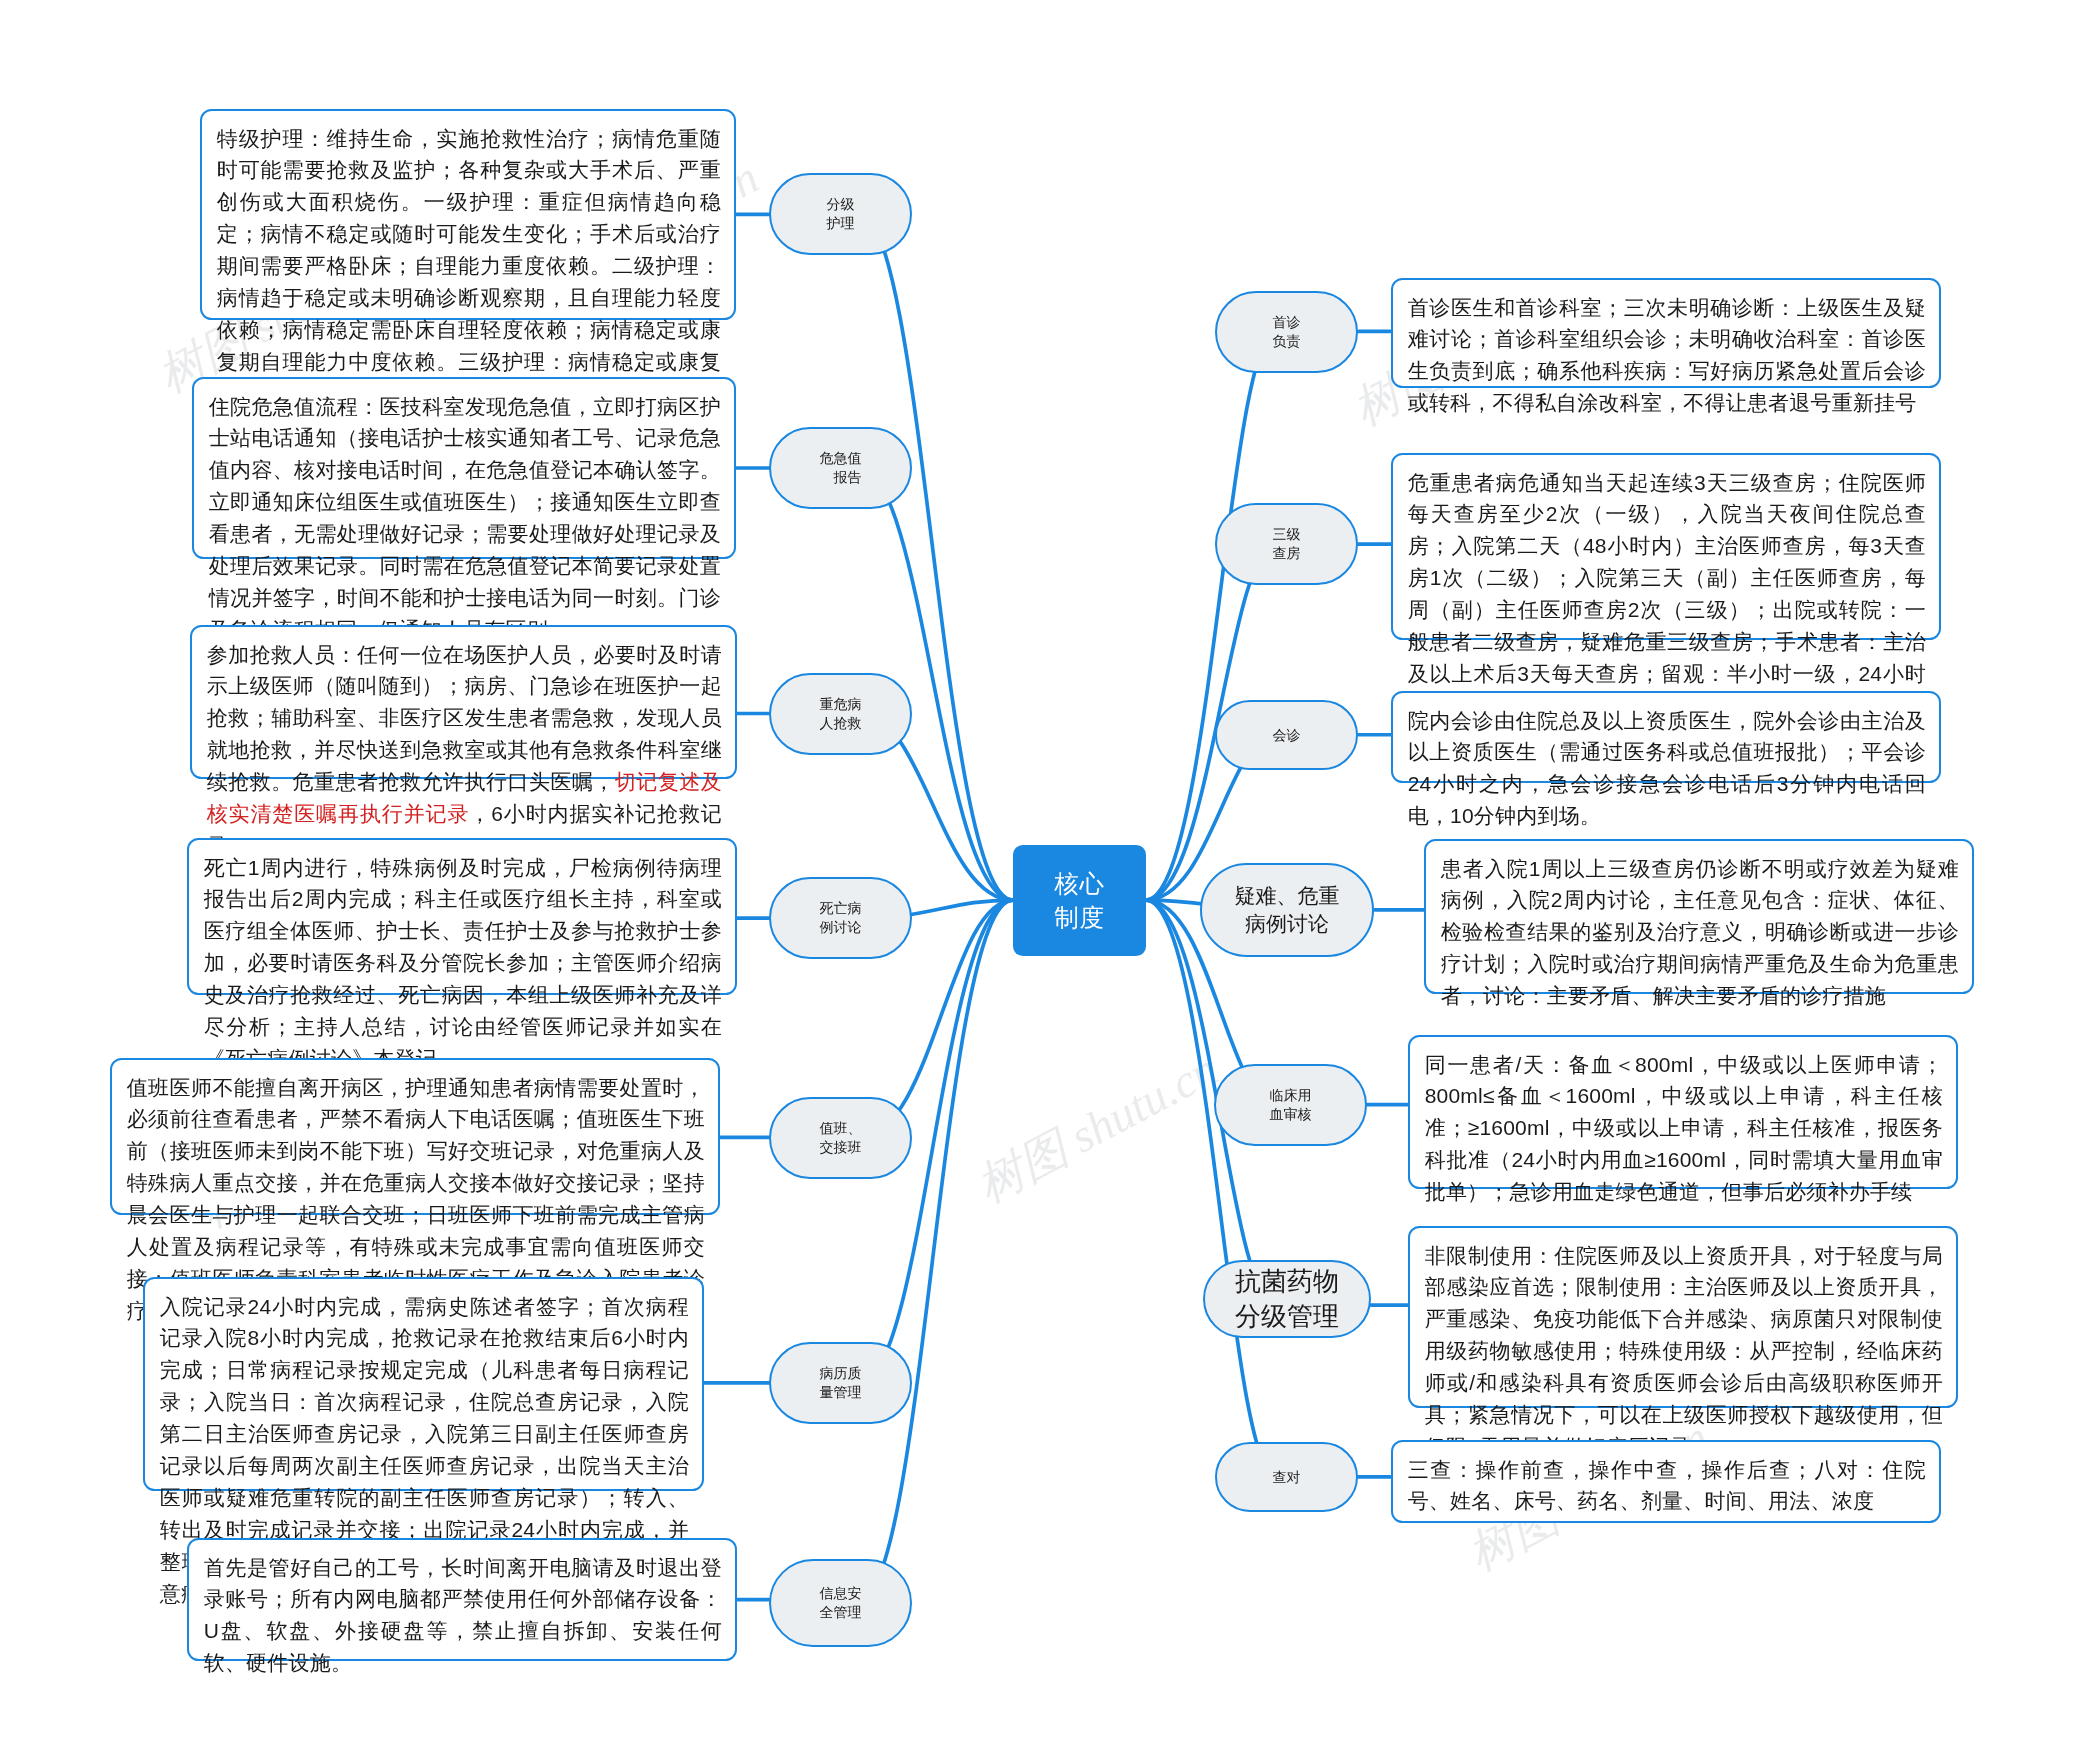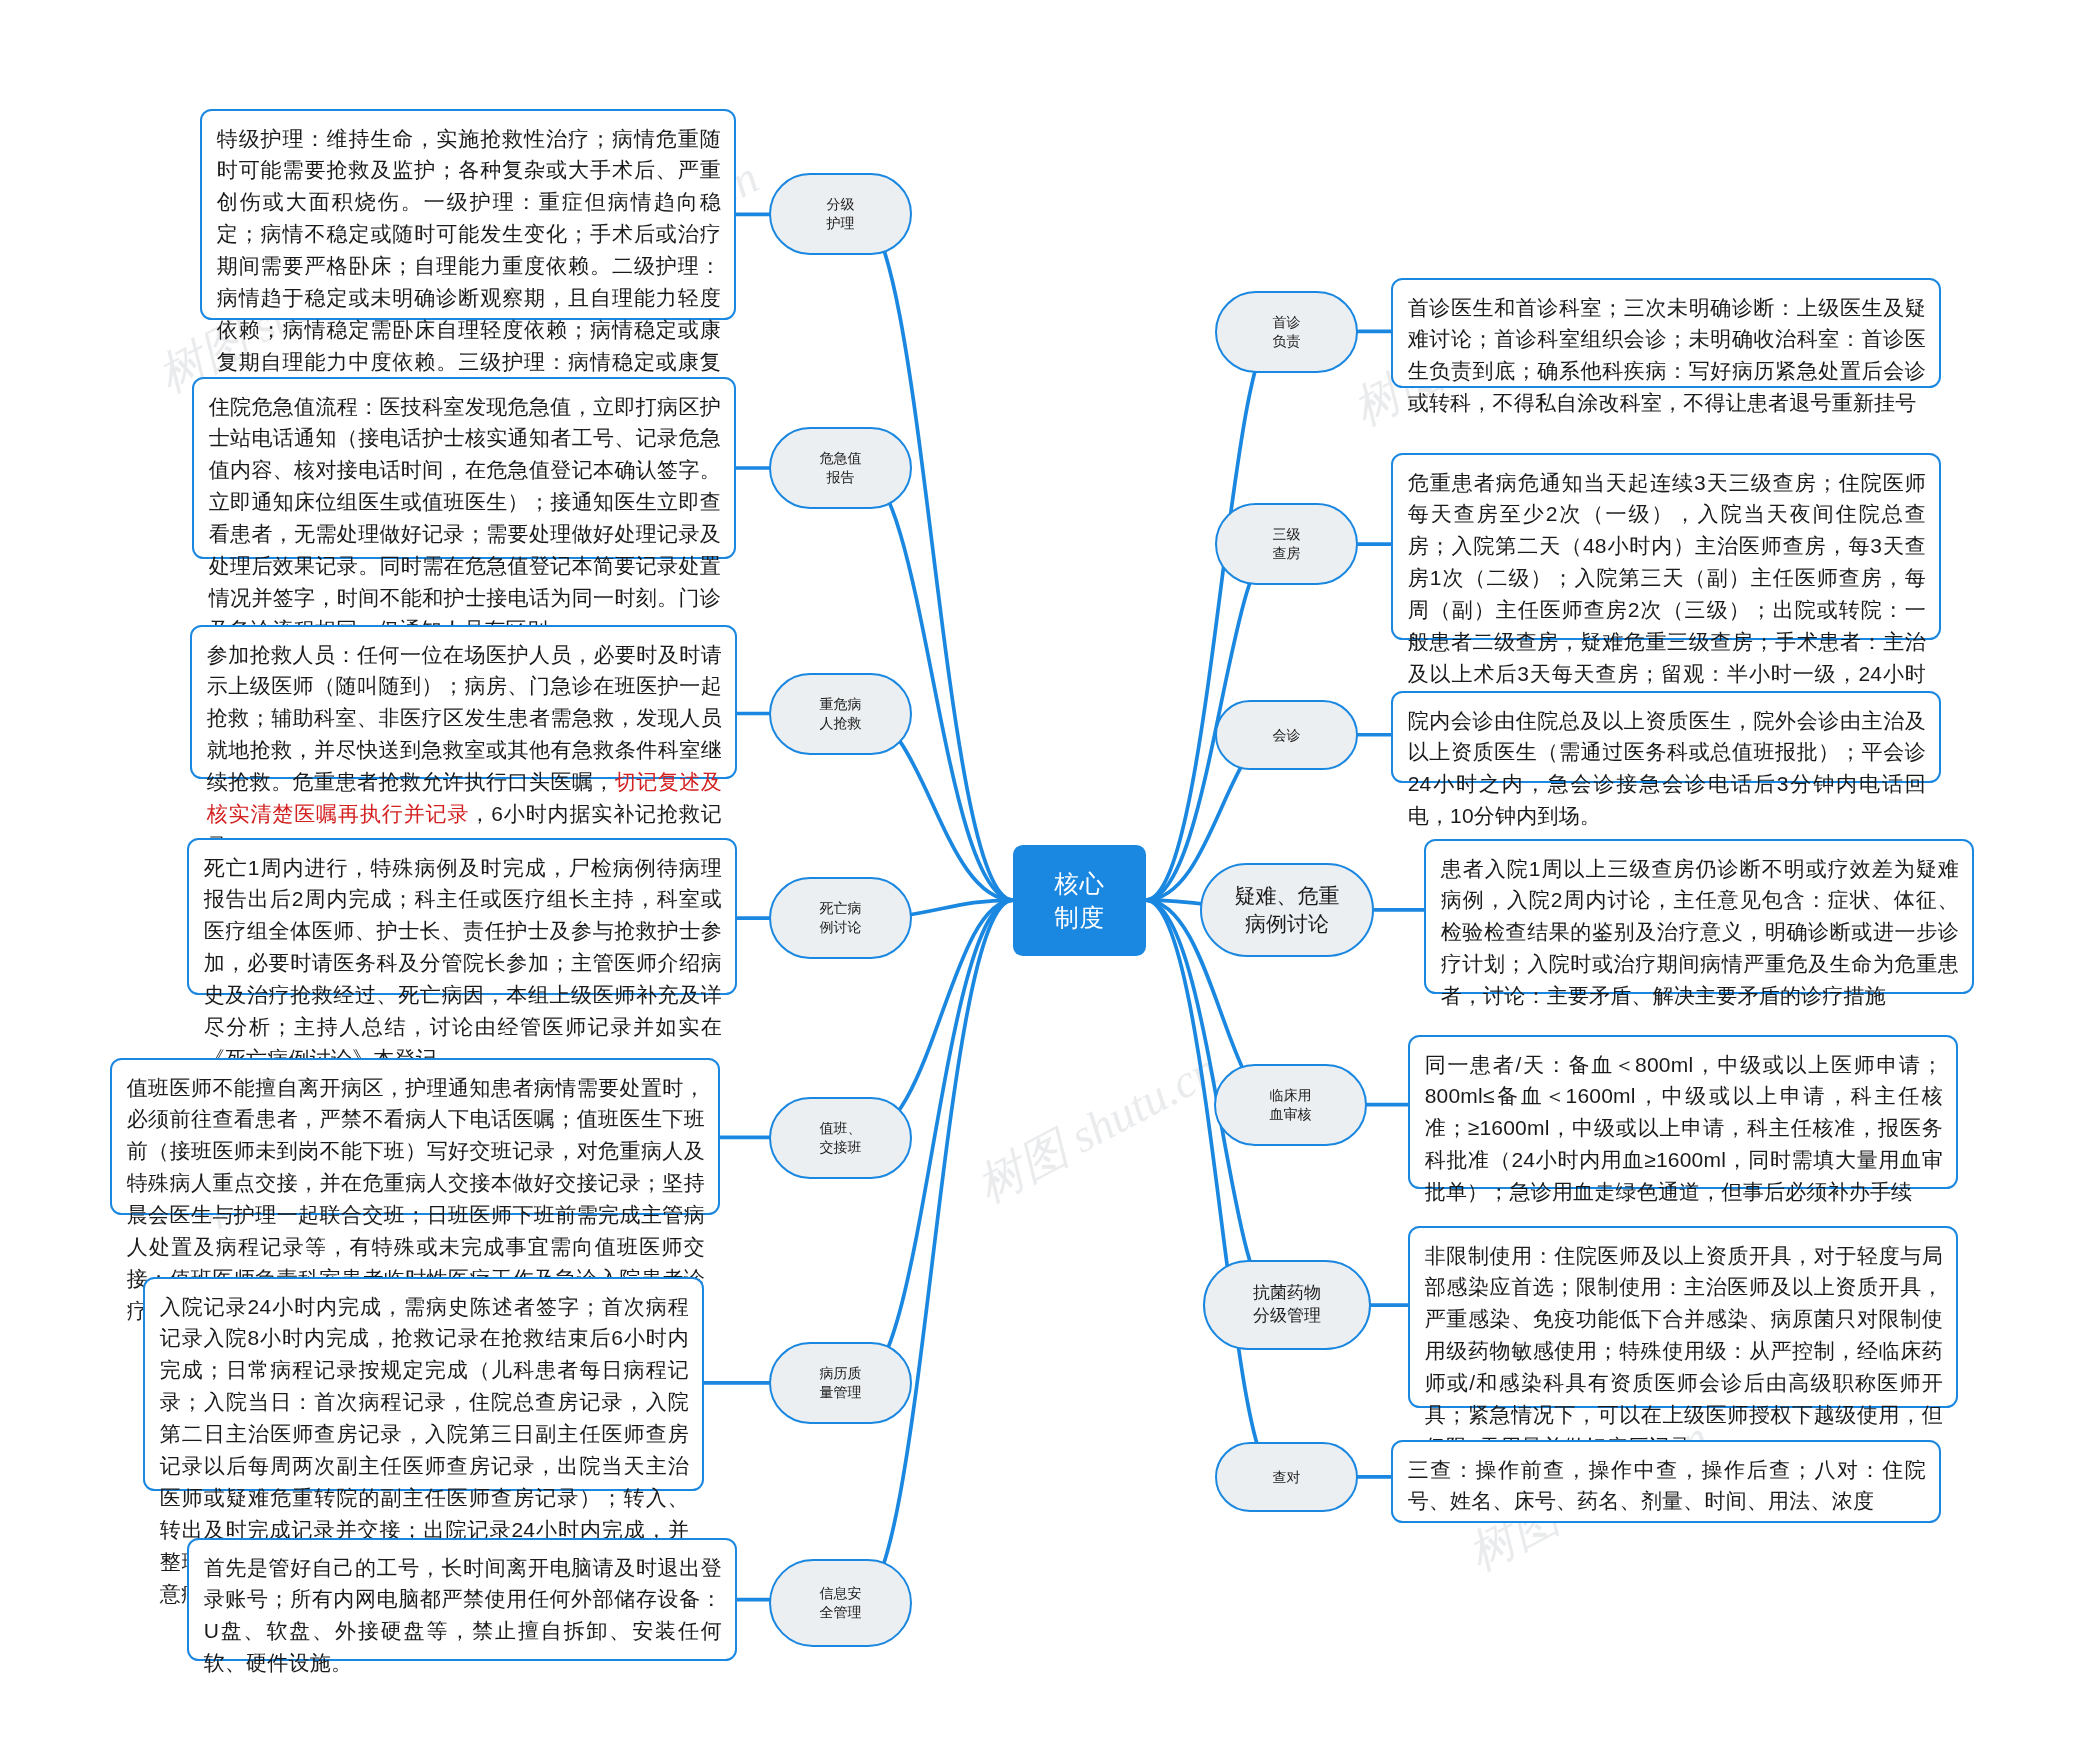--- a/index.html
+++ b/index.html
@@ -147,21 +147,21 @@
 
   <div class="central-node" style="left:1013px; top:845px; width:133px; height:111px;">
     <span style="white-space:pre-line;">核心
 制度</span>
   </div>
 
   <div class="branch-node" style="left:769px; top:173px; width:143px; height:82px;">
     <span style="white-space:pre-line;">分级
 护理</span>
   </div>
-  <div class="branch-node" style="left:769px; top:427px; width:143px; height:82px;">
+  <div class="branch-node" style="left:769px; top:427px; width:143px; height:82px;text-align:right;">
     <span style="white-space:pre-line;">危急值
 报告</span>
   </div>
   <div class="branch-node" style="left:769px; top:673px; width:143px; height:82px;">
     <span style="white-space:pre-line;">重危病
 人抢救</span>
   </div>
   <div class="branch-node" style="left:769px; top:877px; width:143px; height:82px;">
     <span style="white-space:pre-line;">死亡病
 例讨论</span>
@@ -191,21 +191,21 @@
     <span style="white-space:pre-line;">会诊</span>
   </div>
   <div class="branch-node" style="left:1200px; top:863px; width:174px; height:94px; font-size:21px;">
     <span style="white-space:pre-line;">疑难、危重
 病例讨论</span>
   </div>
   <div class="branch-node" style="left:1214px; top:1064px; width:153px; height:82px;">
     <span style="white-space:pre-line;">临床用
 血审核</span>
   </div>
-  <div class="branch-node" style="left:1203px; top:1260px; width:168px; height:90px; font-size:17px;">
+  <div class="branch-node" style="left:1203px; top:1260px; width:168px; height:78px; font-size:26px;">
     <span style="white-space:pre-line;">抗菌药物
 分级管理</span>
   </div>
   <div class="branch-node" style="left:1215px; top:1442px; width:143px; height:70px;">
     <span style="white-space:pre-line;">查对</span>
   </div>
 
   <div class="leaf-box" style="left:200px; top:109px; width:536px; height:211px;">
     <span>特级护理：维持生命，实施抢救性治疗；病情危重随时可能需要抢救及监护；各种复杂或大手术后、严重创伤或大面积烧伤。一级护理：重症但病情趋向稳定；病情不稳定或随时可能发生变化；手术后或治疗期间需要严格卧床；自理能力重度依赖。二级护理：病情趋于稳定或未明确诊断观察期，且自理能力轻度依赖；病情稳定需卧床自理轻度依赖；病情稳定或康复期自理能力中度依赖。三级护理：病情稳定或康复期，自理能力轻度依赖或无需依赖。</span>
   </div>

